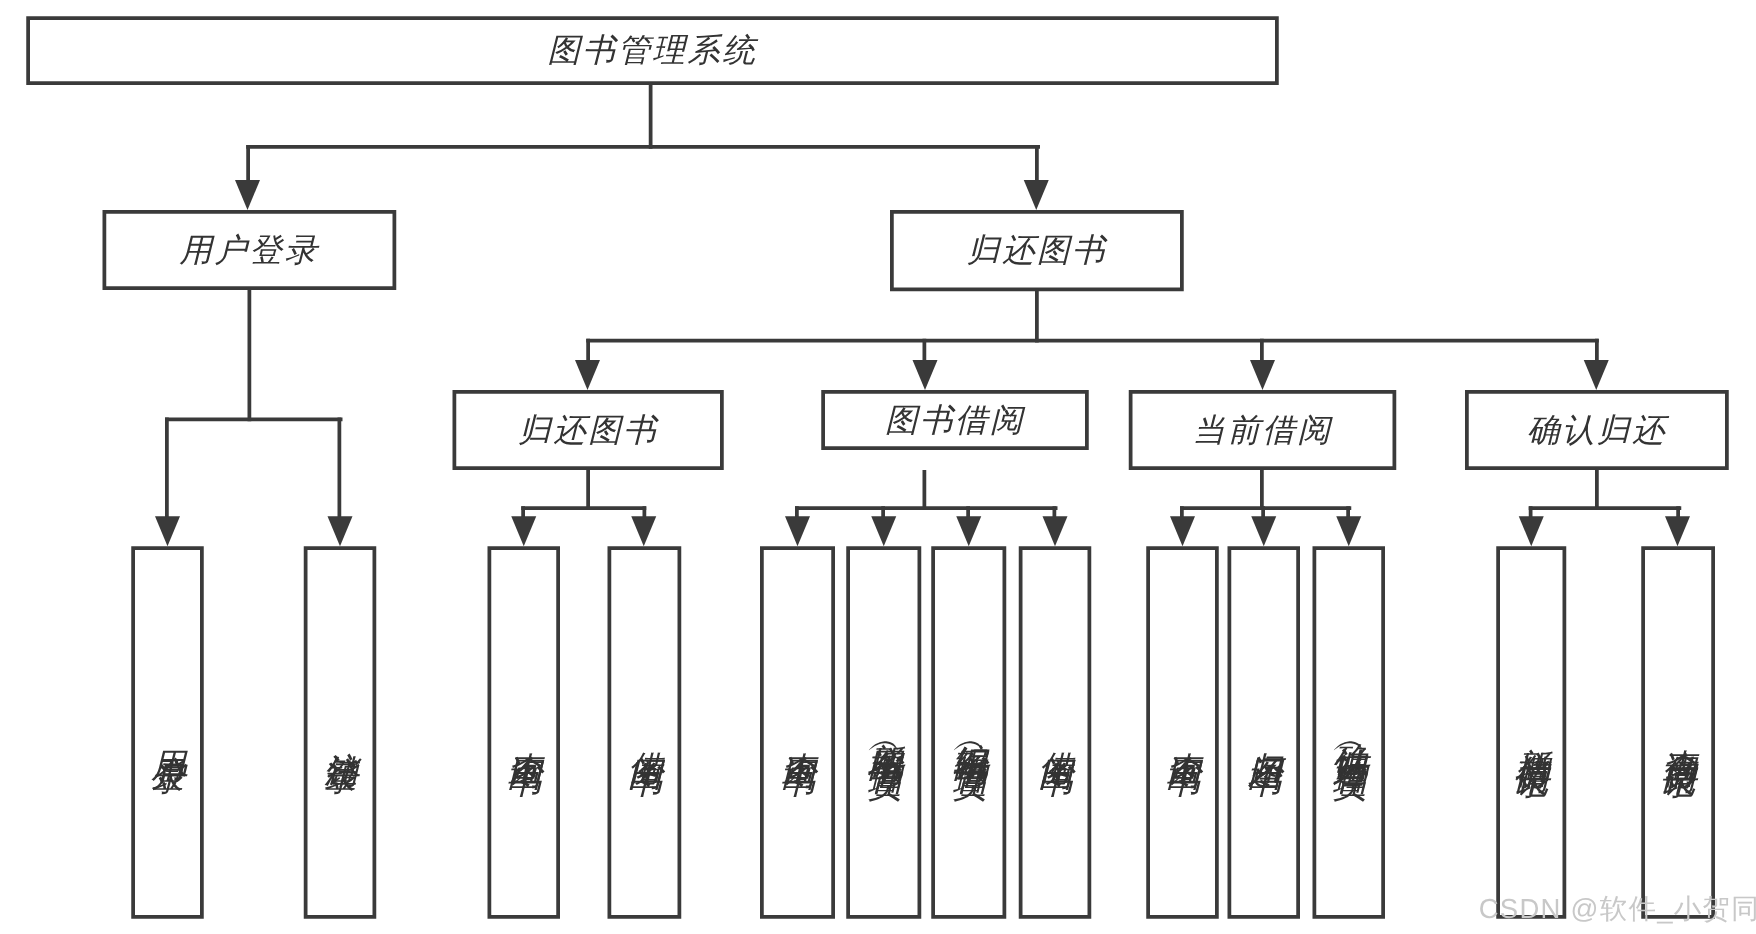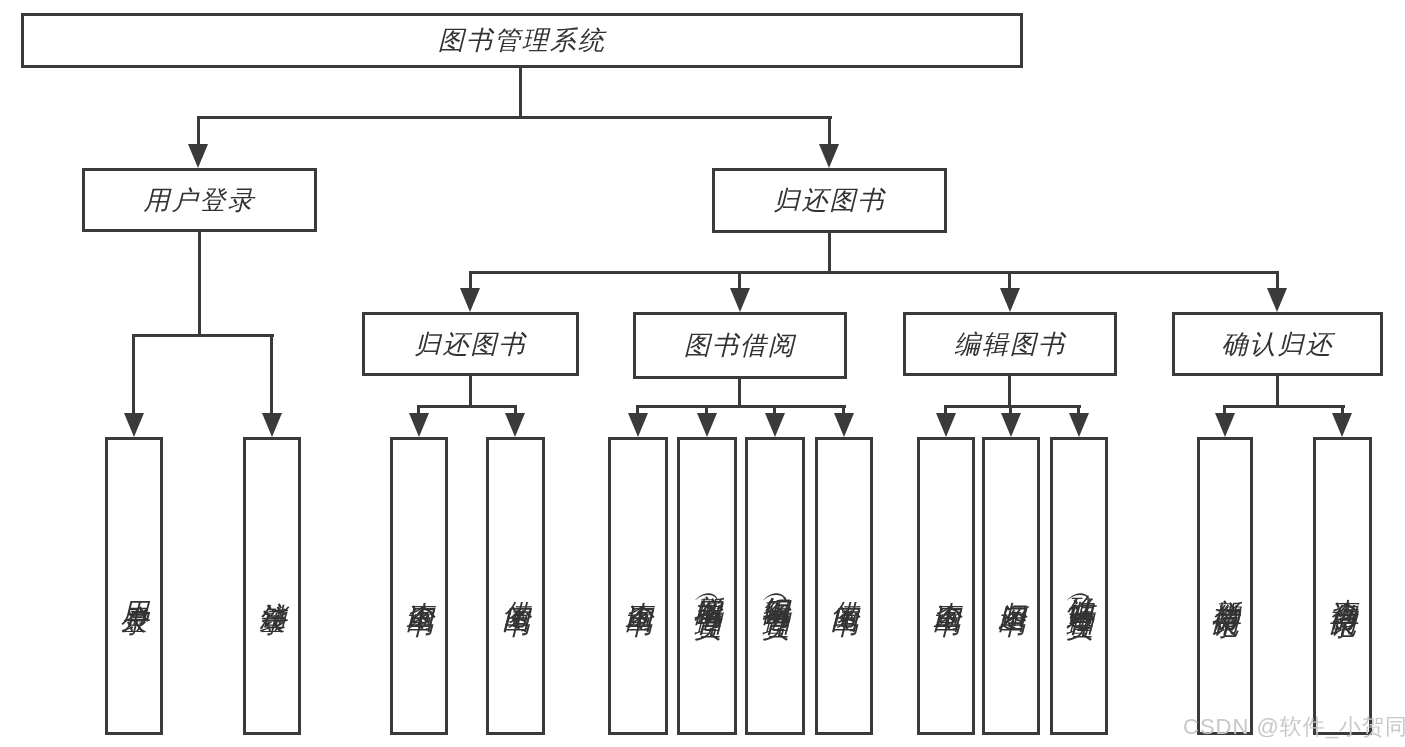--- a/index.html
+++ b/index.html
@@ -65,22 +65,22 @@
   <div class="vline" style="left:469px;top:271px;height:19px"></div>
   <div class="vline" style="left:738px;top:271px;height:19px"></div>
   <div class="vline" style="left:1008px;top:271px;height:19px"></div>
   <div class="vline" style="left:1276px;top:271px;height:19px"></div>
   <div class="arrow" style="left:460px;top:288px"></div>
   <div class="arrow" style="left:730px;top:288px"></div>
   <div class="arrow" style="left:1000px;top:288px"></div>
   <div class="arrow" style="left:1267px;top:288px"></div>
 
   <div class="box" style="left:362px;top:312px;width:217px;height:64px">归还图书</div>
-  <div class="box" style="left:633px;top:312px;width:214px;height:67px">图书借阅</div>
-  <div class="box" style="left:903px;top:312px;width:214px;height:64px">编辑图书</div>
+  <div class="box" style="left:657px;top:312px;width:214px;height:48px">图书借阅</div>
+  <div class="box" style="left:903px;top:312px;width:214px;height:64px">当前借阅</div>
   <div class="box" style="left:1172px;top:312px;width:211px;height:64px">确认归还</div>
 
   <div class="vline" style="left:469px;top:376px;height:32px"></div>
   <div class="hline" style="left:417px;top:405px;width:100px"></div>
   <div class="vline" style="left:417px;top:405px;height:10px"></div>
   <div class="vline" style="left:514px;top:405px;height:10px"></div>
   <div class="arrow" style="left:409px;top:413px"></div>
   <div class="arrow" style="left:505px;top:413px"></div>
 
   <div class="vline" style="left:738px;top:376px;height:32px"></div>

